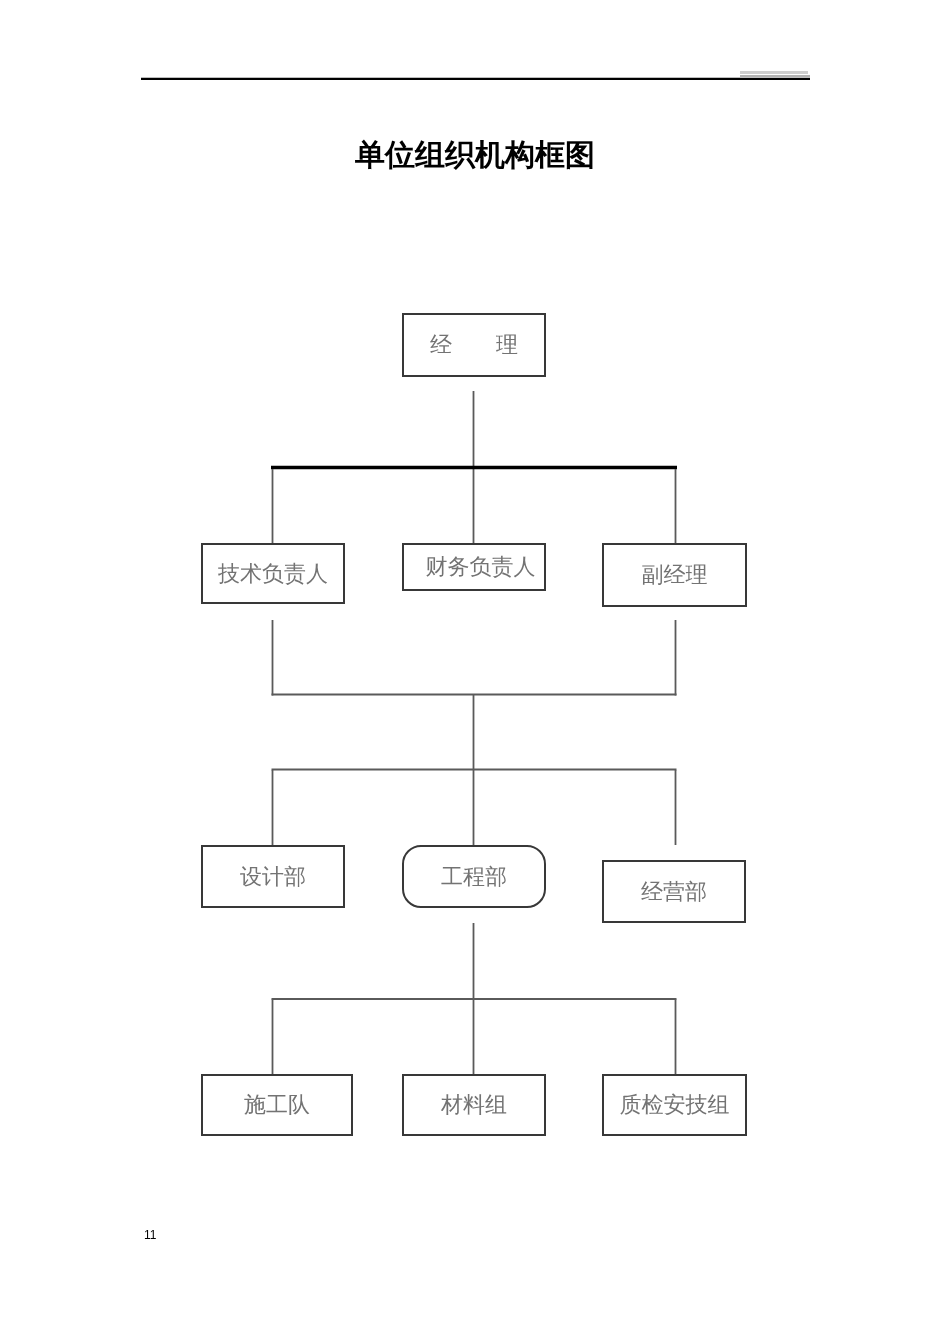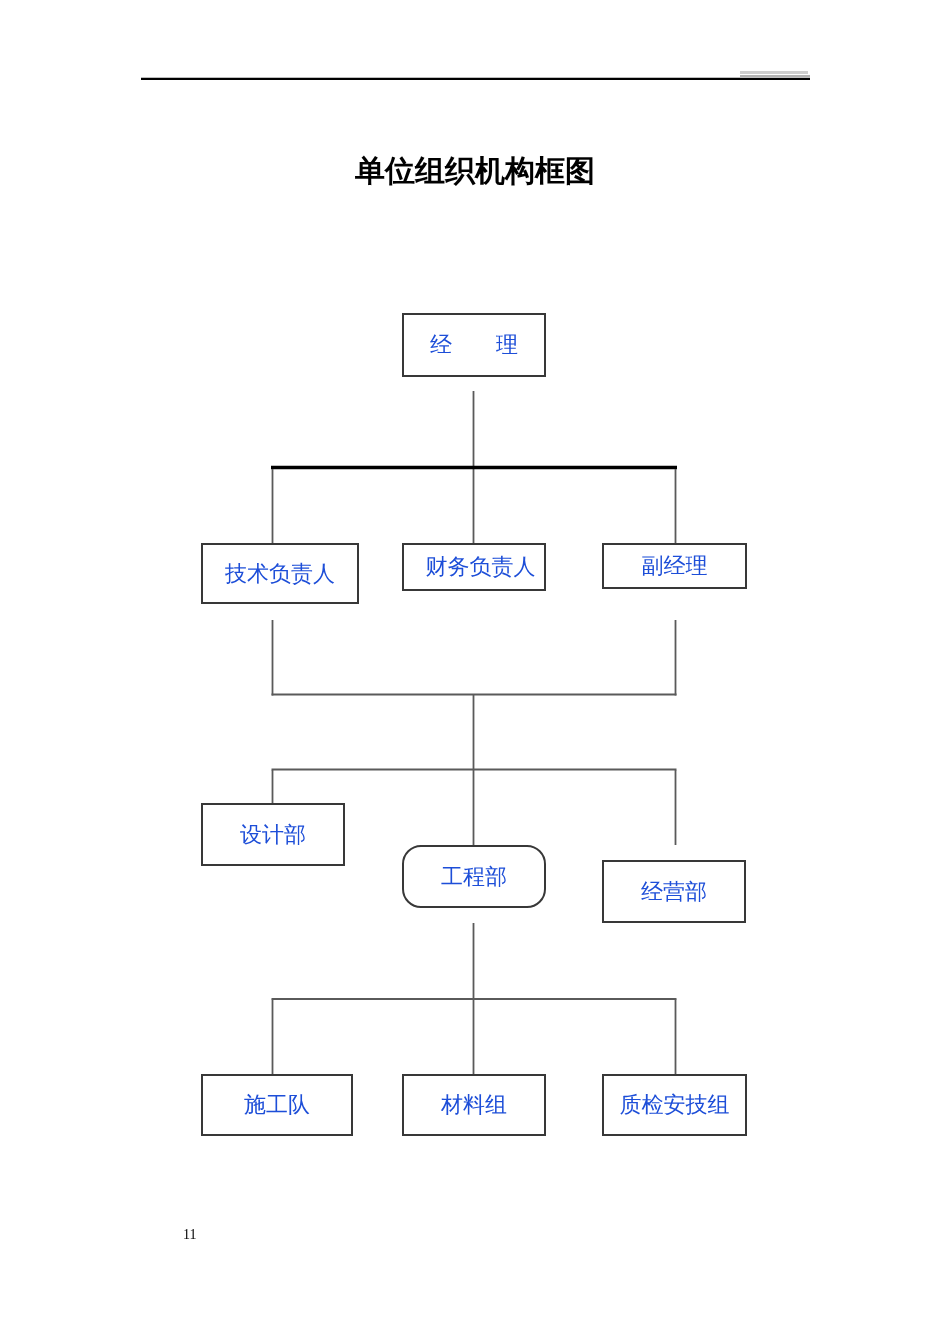--- a/index.html
+++ b/index.html
@@ -32,21 +32,21 @@
   .header-rule {
     position: absolute;
     left: 141px; top: 77px;
     width: 669px; height: 2px;
     border-top: 1px solid #bdbdbd;
     background: #000000;
   }
   
   .title {
     position: absolute;
-    left: 0; top: 153px;
+    left: 0; top: 137px;
     width: 950px;
     margin: 0;
     text-align: center;
     font-size: 30px;
     line-height: 36px;
     font-weight: bold;
     letter-spacing: 0;
   }
   
   .chart {
@@ -63,30 +63,29 @@
     position: absolute;
     box-sizing: border-box;
     border: 2px solid #383838;
     background: #ffffff;
     display: flex;
     align-items: center;
     justify-content: center;
     font-size: 22px;
     line-height: 1;
     white-space: pre;
-    color: #1d4ed8;
+    color: #737373;
   }
   
   .page-number {
     position: absolute;
     left: 144px; top: 1225px;
-    font-family: Liberation Serif, serif;
-    font-size: 14px;
+    font-family: Liberation Sans, sans-serif;
+    font-size: 12px;
     line-height: 20px;
-    margin-left: 39px;
   }
 </style>
 </head>
 <body>
 
 <div class="page">
 
   <div class="header-bar-1"></div>
   <div class="header-bar-2"></div>
   <div class="header-rule"></div>
@@ -107,24 +106,24 @@
         <line x1="272.5" y1="770" x2="272.5" y2="845" stroke="#5a5a5a" stroke-width="1.8"></line>
         <line x1="473.5" y1="770" x2="473.5" y2="845" stroke="#5a5a5a" stroke-width="1.8"></line>
         <line x1="675.5" y1="770" x2="675.5" y2="845" stroke="#5a5a5a" stroke-width="1.8"></line>
         <line x1="473.5" y1="923" x2="473.5" y2="1074" stroke="#5a5a5a" stroke-width="1.8"></line>
         <line x1="271.5" y1="999" x2="676.5" y2="999" stroke="#5a5a5a" stroke-width="1.8"></line>
         <line x1="272.5" y1="999.5" x2="272.5" y2="1074" stroke="#5a5a5a" stroke-width="1.8"></line>
         <line x1="675.5" y1="999.5" x2="675.5" y2="1074" stroke="#5a5a5a" stroke-width="1.8"></line>
       </svg>
 
   <div class="node" style="left: 402px; top: 313px; width: 144px; height: 64px; border-color: rgb(56, 56, 56); background: rgb(255, 255, 255);">经　　理</div>
-      <div class="node" style="left: 201px; top: 543px; width: 158px; height: 61px; border-color: rgb(56, 56, 56); background: rgb(255, 255, 255);">技术负责人</div>
+      <div class="node" style="left: 201px; top: 543px; width: 144px; height: 61px; border-color: rgb(56, 56, 56); background: rgb(255, 255, 255);">技术负责人</div>
       <div class="node" style="left: 402px; top: 543px; width: 144px; height: 48px; border-color: rgb(56, 56, 56); background: rgb(255, 255, 255); padding-left: 13px;">财务负责人</div>
-      <div class="node" style="left: 602px; top: 543px; width: 145px; height: 46px; border-color: rgb(56, 56, 56); background: rgb(255, 255, 255);">副经理</div>
-      <div class="node" style="left: 201px; top: 803px; width: 144px; height: 63px; border-color: rgb(56, 56, 56); background: rgb(255, 255, 255);">设计部</div>
+      <div class="node" style="left: 602px; top: 543px; width: 145px; height: 64px; border-color: rgb(56, 56, 56); background: rgb(255, 255, 255);">副经理</div>
+      <div class="node" style="left: 201px; top: 845px; width: 144px; height: 63px; border-color: rgb(56, 56, 56); background: rgb(255, 255, 255);">设计部</div>
       <div class="node" style="left: 402px; top: 845px; width: 144px; height: 63px; border-color: rgb(56, 56, 56); background: rgb(255, 255, 255); border-radius: 19px;">工程部</div>
       <div class="node" style="left: 602px; top: 845px; width: 144px; height: 63px; border-color: rgb(56, 56, 56); background: rgb(255, 255, 255); margin-top: 15px;">经营部</div>
       <div class="node" style="left: 201px; top: 1074px; width: 152px; height: 62px; border-color: rgb(56, 56, 56); background: rgb(255, 255, 255);">施工队</div>
       <div class="node" style="left: 402px; top: 1074px; width: 144px; height: 62px; border-color: rgb(56, 56, 56); background: rgb(255, 255, 255);">材料组</div>
       <div class="node" style="left: 602px; top: 1074px; width: 145px; height: 62px; border-color: rgb(56, 56, 56); background: rgb(255, 255, 255); text-align: center;">质检安技组</div>
     </div>
 
   <div class="page-number">11</div>
 
 </div>

